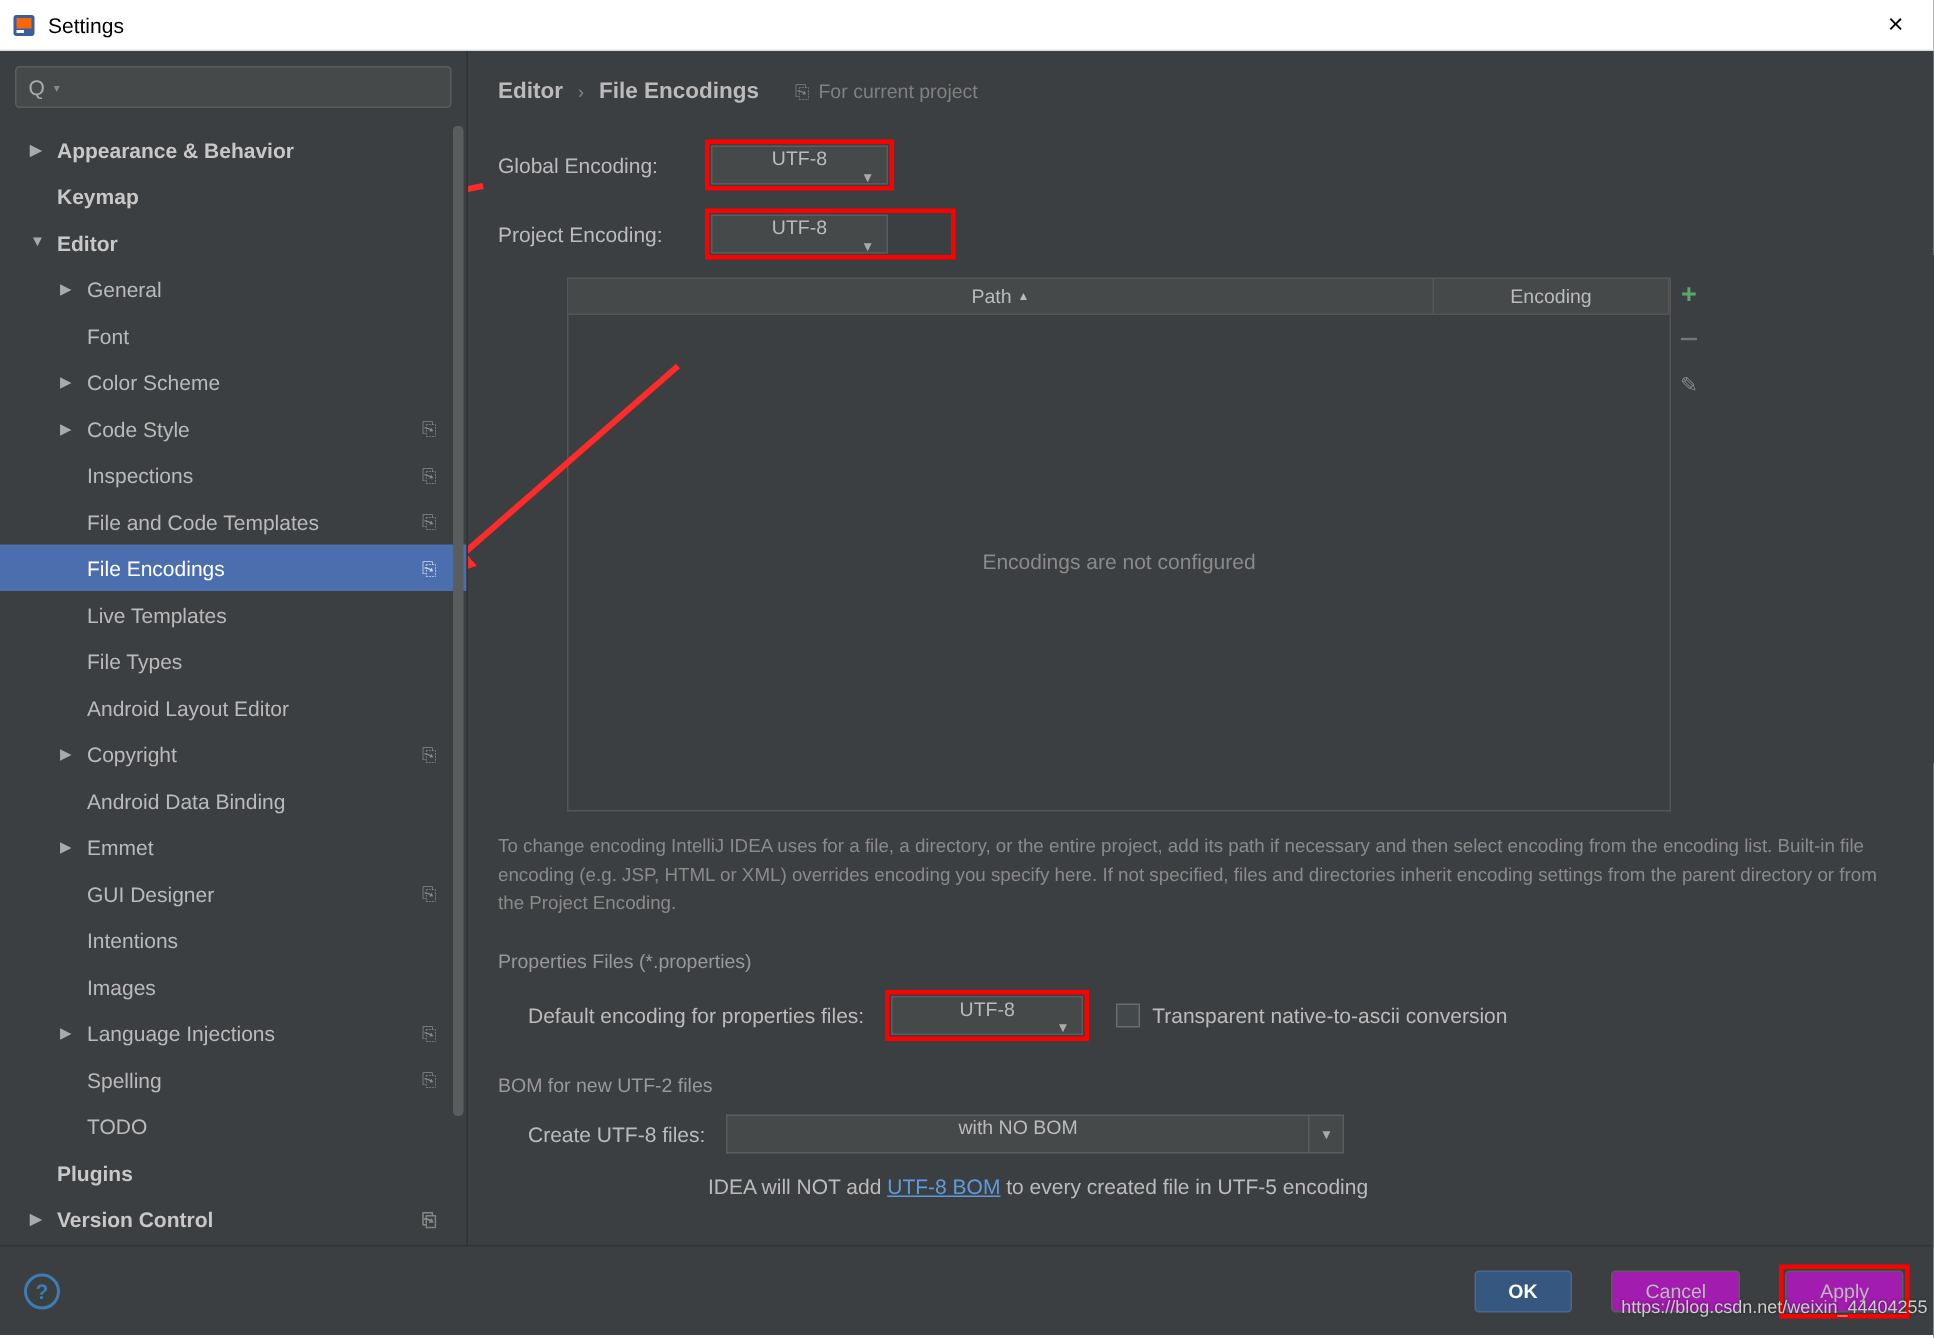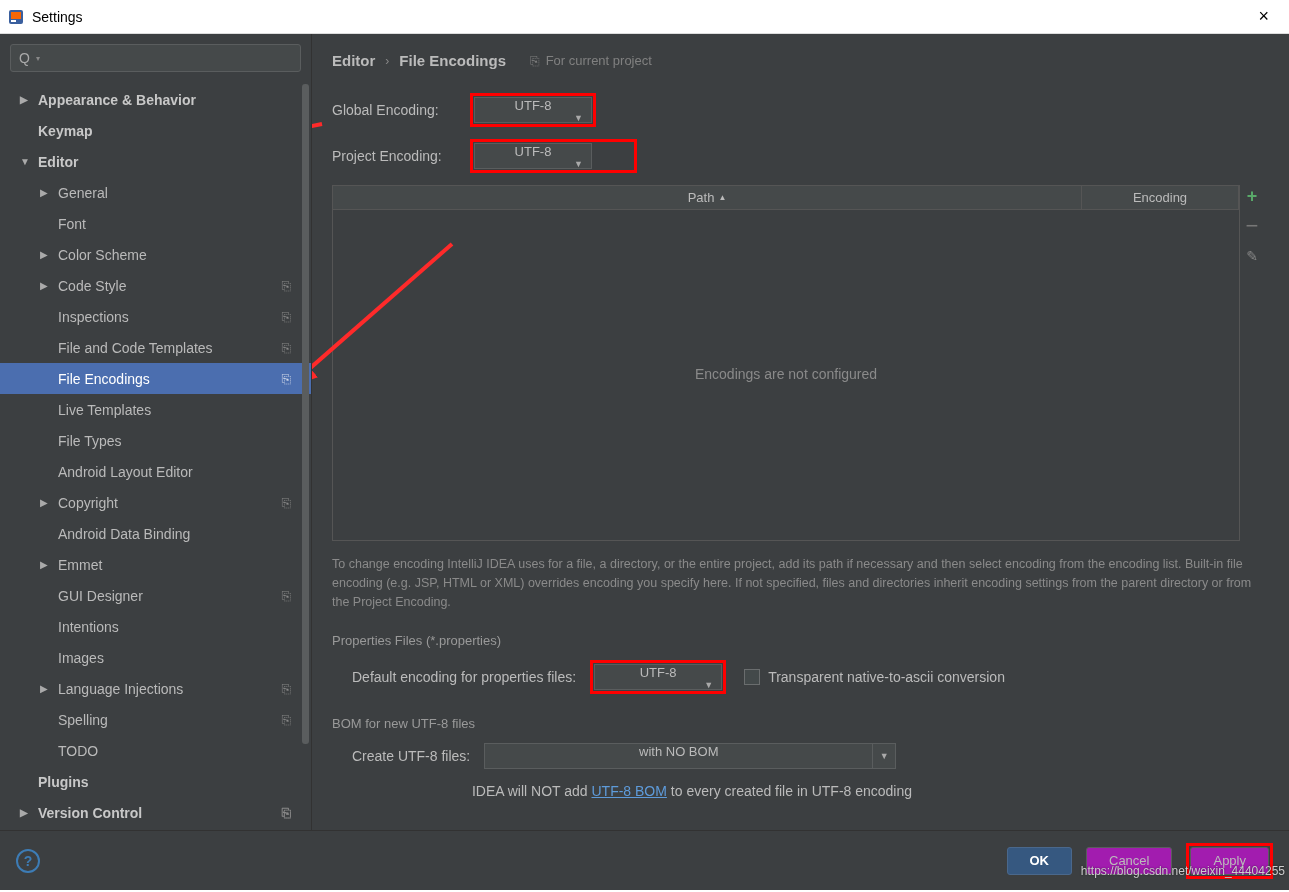--- a/index.html
+++ b/index.html
@@ -70,21 +70,21 @@
   .section-label { color: #999; font-size: 13px; margin-top: 22px; margin-bottom: 12px; }
   
   .indent { padding-left: 20px; }
   
   .checkbox { width: 16px; height: 16px; border: 1px solid #6a6d6e; background: #43494a; margin-right: 8px; cursor: pointer; }
   .bom-text { color: #bbb; font-size: 14px; text-align: center; margin-top: 14px; width: 680px; }
   .bom-text .link { color: #5e9bda; text-decoration: underline; cursor: pointer; }
   
   .footer { height: 60px; background: #3c3f41; border-top: 1px solid #323232; display: flex; align-items: center; padding: 0 16px; }
   .help-btn { width: 24px; height: 24px; border: 2px solid #3d7cb5; border-radius: 50%; color: #3d7cb5; display: flex; align-items: center; justify-content: center; font-weight: bold; font-size: 14px; cursor: pointer; }
-  .footer-right { margin-left: auto; display: flex; gap: 14px; align-items: center; }
+  .footer-right { margin-left: auto; display: flex; gap: 26px; align-items: center; }
   .btn { height: 28px; padding: 0 22px; background: #a21caf; border: 1px solid #5a5d5e; color: #bbb; font-size: 13px; display: flex; align-items: center; justify-content: center; border-radius: 3px; cursor: pointer; }
   .btn.primary { background: #365880; border-color: #4a688c; color: #fff; font-weight: 600; }
   .btn.dashed { border-style: solid; }
   
   .arrow-annot { position: absolute; pointer-events: none; }
   
   .watermark { position: absolute; right: 4px; bottom: 14px; color: #ccc; font-size: 12px; font-family: Arial; text-shadow: 0 0 2px rgba(0,0,0,0.6); }
 </style>
 </head>
 <body>
@@ -243,21 +243,21 @@
     <div class="row">
       <span class="row-label">Project Encoding:</span>
       <span class="redbox" style="padding-right:42px;">
         <div class="select w110">
           <span>UTF-8</span>
           <span class="select-arrow">▼</span>
         </div>
       </span>
     </div>
 
-    <div class="table-area" style="width:908px;">
+    <div class="table-area" style="width:736px;margin-left:46px;">
       <div class="table-header">
         <div class="th path">
             <span>Path</span>
             <span class="th-sort">▲</span>
           </div>
         <div class="th enc">Encoding</div>
       </div>
       <div class="table-empty">Encodings are not configured</div>
       <div class="side-buttons">
         <div class="side-btn plus">+</div>
@@ -275,30 +275,30 @@
         <div class="select w120">
           <span>UTF-8</span>
           <span class="select-arrow">▼</span>
         </div>
       </span>
       <span style="width:18px;"></span>
       <div class="checkbox"></div>
       <span style="font-size:14px;">Transparent native-to-ascii conversion</span>
     </div>
 
-    <div class="section-label">BOM for new UTF-8 files</div>
+    <div class="section-label">BOM for new UTF-2 files</div>
     <div class="row indent">
       <span class="row-label narrow" style="margin-right:14px;">Create UTF-8 files:</span>
       <div class="select w400" style="border-right:none;">
         <span>with NO BOM</span>
       </div>
       <div class="select-arrow-btn">▼</div>
     </div>
     <div class="bom-text" style="margin-left:20px;">
-      <span>IDEA will NOT add </span><span class="link">UTF-8 BOM</span><span> to every created file in UTF-8 encoding</span>
+      <span>IDEA will NOT add </span><span class="link">UTF-8 BOM</span><span> to every created file in UTF-5 encoding</span>
     </div>
 
     <svg class="arrow-annot" style="left:-230px; top:80px;" width="250" height="70">
       <defs>
           <marker id="ah1" markerWidth="8" markerHeight="8" refX="6" refY="3" orient="auto">
             <polygon points="0 0, 7 3, 0 6" fill="#ff2a2a"></polygon>
           </marker>
         </defs>
       <line x1="240" y1="10" x2="10" y2="55" stroke="#ff2a2a" stroke-width="4" marker-end="url(#ah1)"></line>
     </svg>

